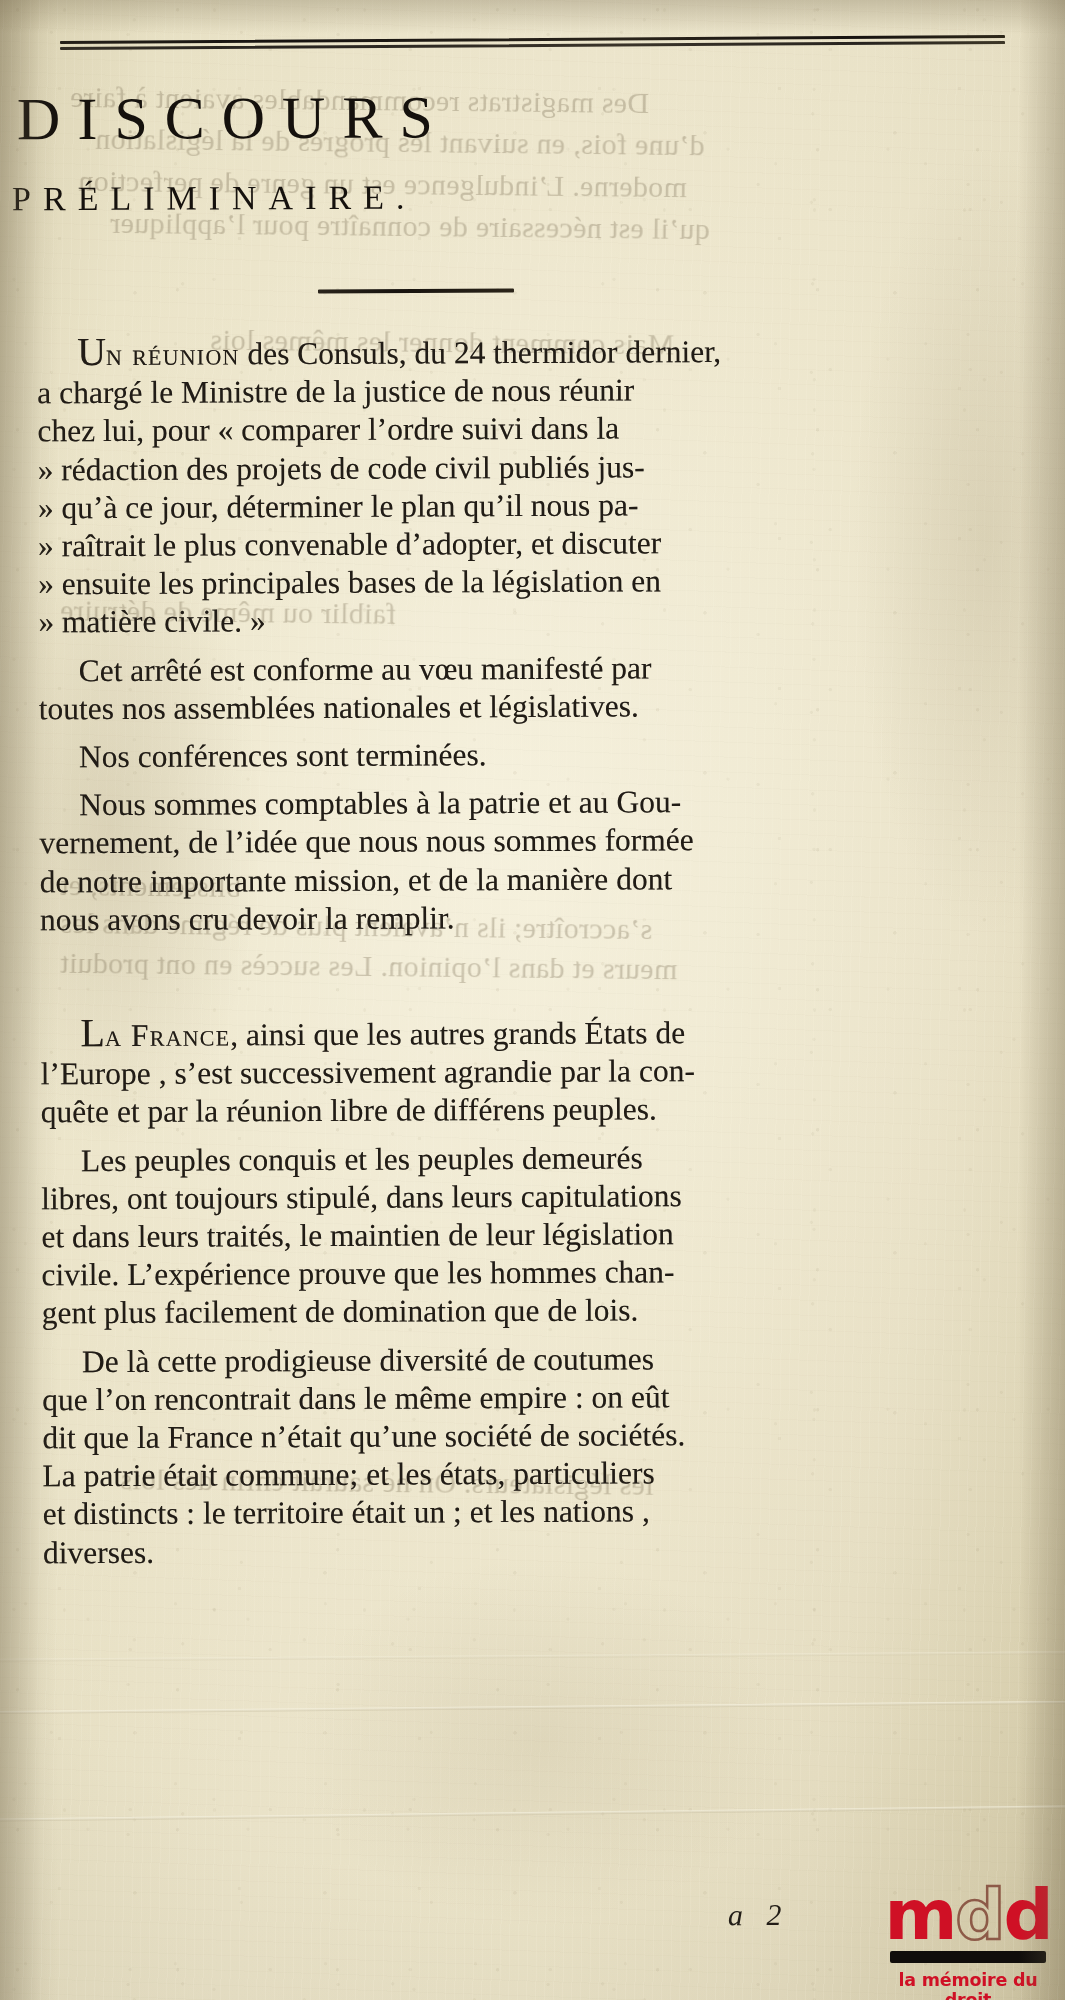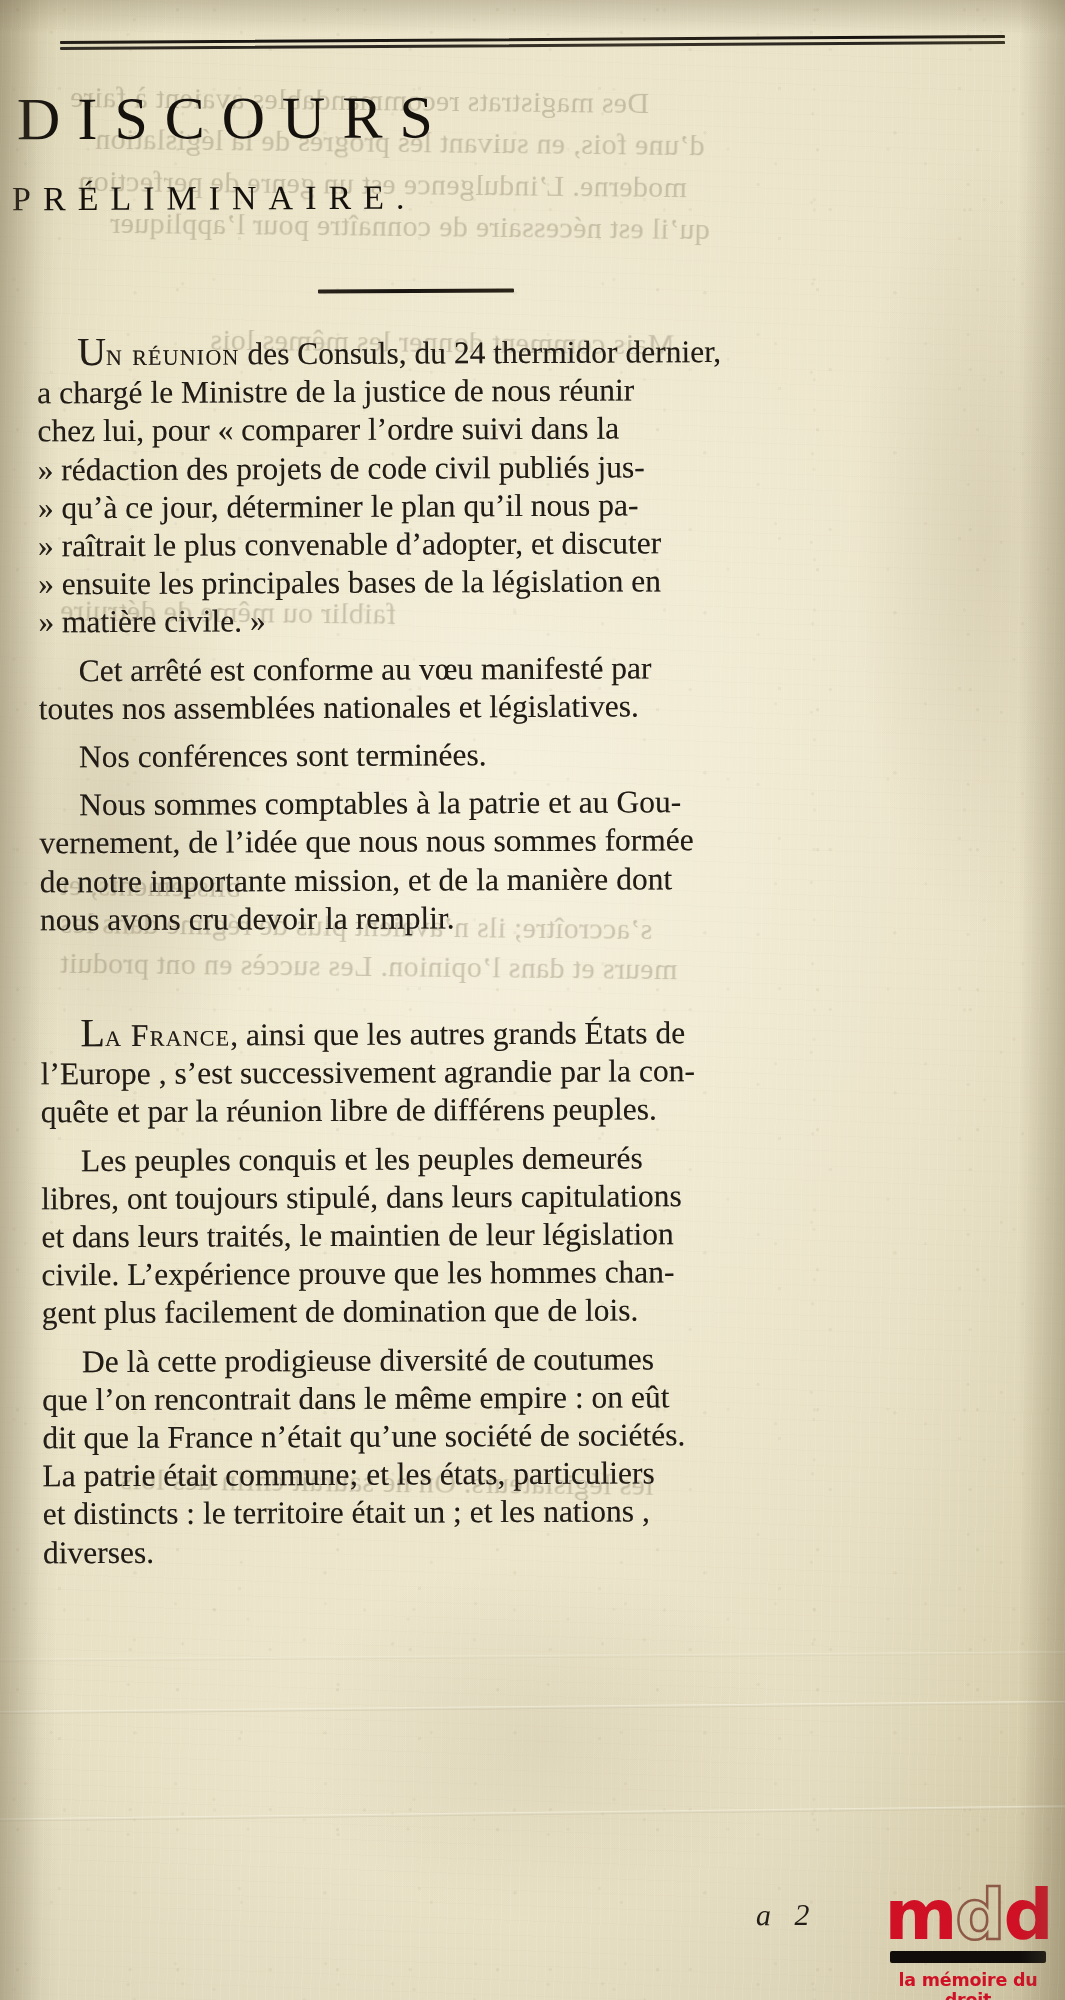--- a/index.html
+++ b/index.html
@@ -165,21 +165,20 @@
   }
   .gap-small { height: 10px; }
   .gap-big { height: 78px; }
 
   
   .signature {
     position: absolute; left: 728px; top: 1898px;
     font-style: italic; font-size: 30px; color: #221d17;
     letter-spacing: 8px;
     transform: rotate(-0.4deg);
-    margin-left: 28px;
   }
 
   
   .logo {
     position: absolute; right: 8px; bottom: 6px;
     width: 178px; height: 112px;
     text-align: center;
   }
   .logo-mark {
     position: relative;

